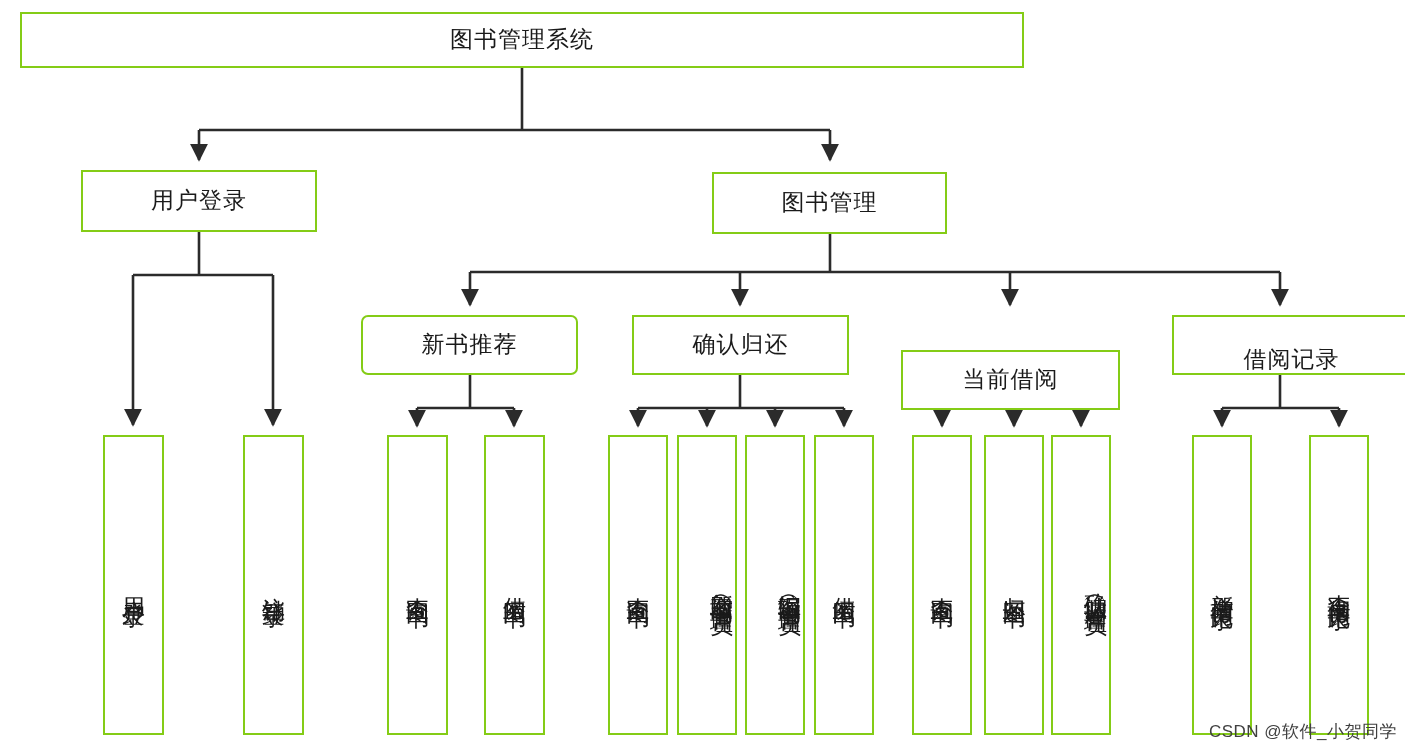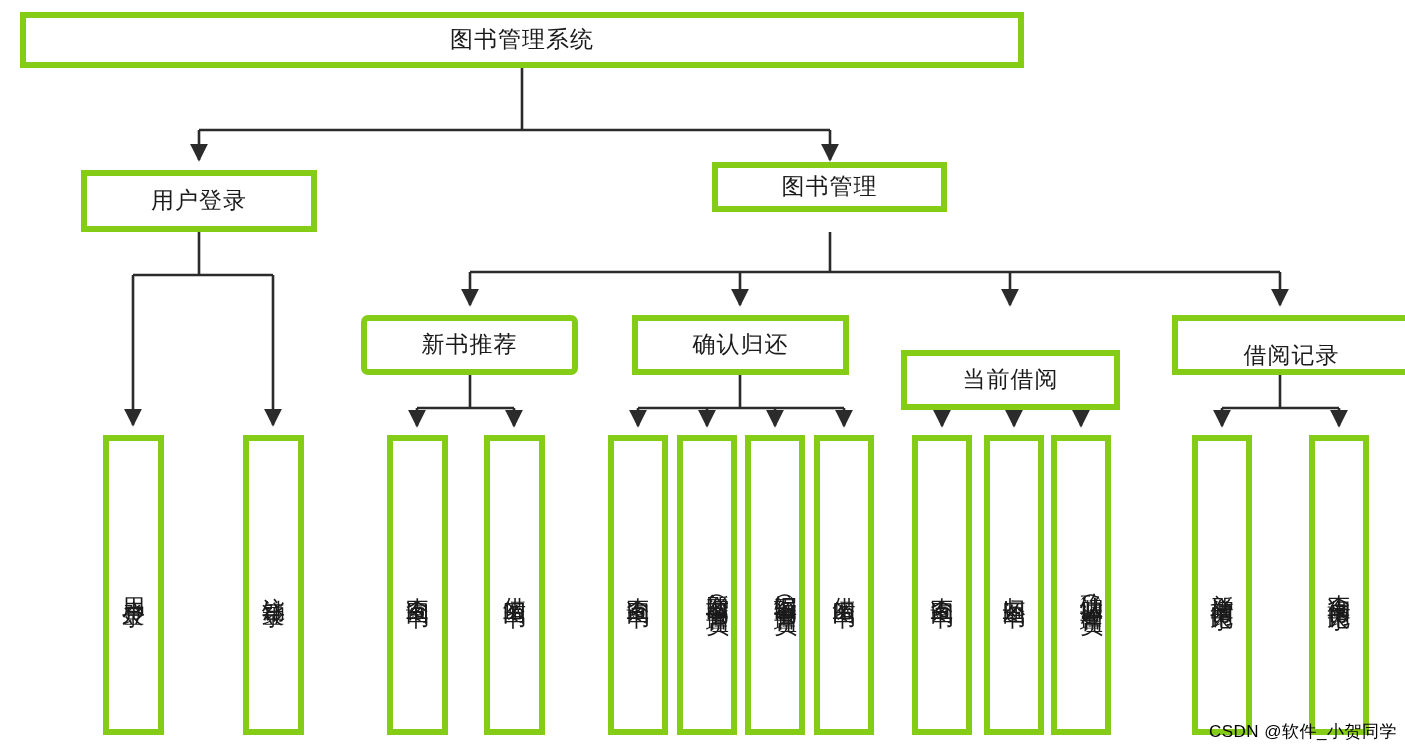--- a/index.html
+++ b/index.html
@@ -24,21 +24,21 @@
     position: absolute;
     left: 0;
     top: 0;
     width: 1405px;
     height: 747px;
     pointer-events: none;
   }
   .node {
     position: absolute;
     box-sizing: border-box;
-    border: 6px solid #84cc16;
+    border: 2px solid #84cc16;
     background: #ffffff;
     display: flex;
     align-items: center;
     justify-content: center;
     color: #1a1a1a;
     line-height: 1.18;
   }
   .node.horiz {
     font-size: 23px;
     letter-spacing: 1px;
@@ -57,21 +57,21 @@
   }
   .node .label {
     display: block;
     white-space: nowrap;
   }
   #watermark {
     position: absolute;
     right: 8px;
     bottom: 4px;
     font-size: 17px;
-    color: #000000;
+    color: #404040;
     white-space: nowrap;
     letter-spacing: 0.5px;
     margin-left: 36px;
   }
 </style>
 </head>
 <body>
 
 <div id="canvas">
 
@@ -126,21 +126,21 @@
     </g>
   </svg>
 
   <div class="node horiz" style="left:20px; top:12px; width:1004px; height:56px;">
     <span class="label">图书管理系统</span>
   </div>
 
   <div class="node horiz" style="left:81px; top:170px; width:236px; height:62px;">
     <span class="label">用户登录</span>
   </div>
-  <div class="node horiz" style="left:712px; top:162px; width:235px; height:50px;">
+  <div class="node horiz" style="left:712px; top:172px; width:235px; height:62px;">
     <span class="label">图书管理</span>
   </div>
 
   <div class="node horiz" style="left:361px; top:315px; width:217px; height:60px;border-radius:7px;">
     <span class="label">新书推荐</span>
   </div>
   <div class="node horiz" style="left:632px; top:315px; width:217px; height:60px;">
     <span class="label">确认归还</span>
   </div>
   <div class="node horiz" style="left:901px; top:315px; width:219px; height:60px;margin-top:35px;">

